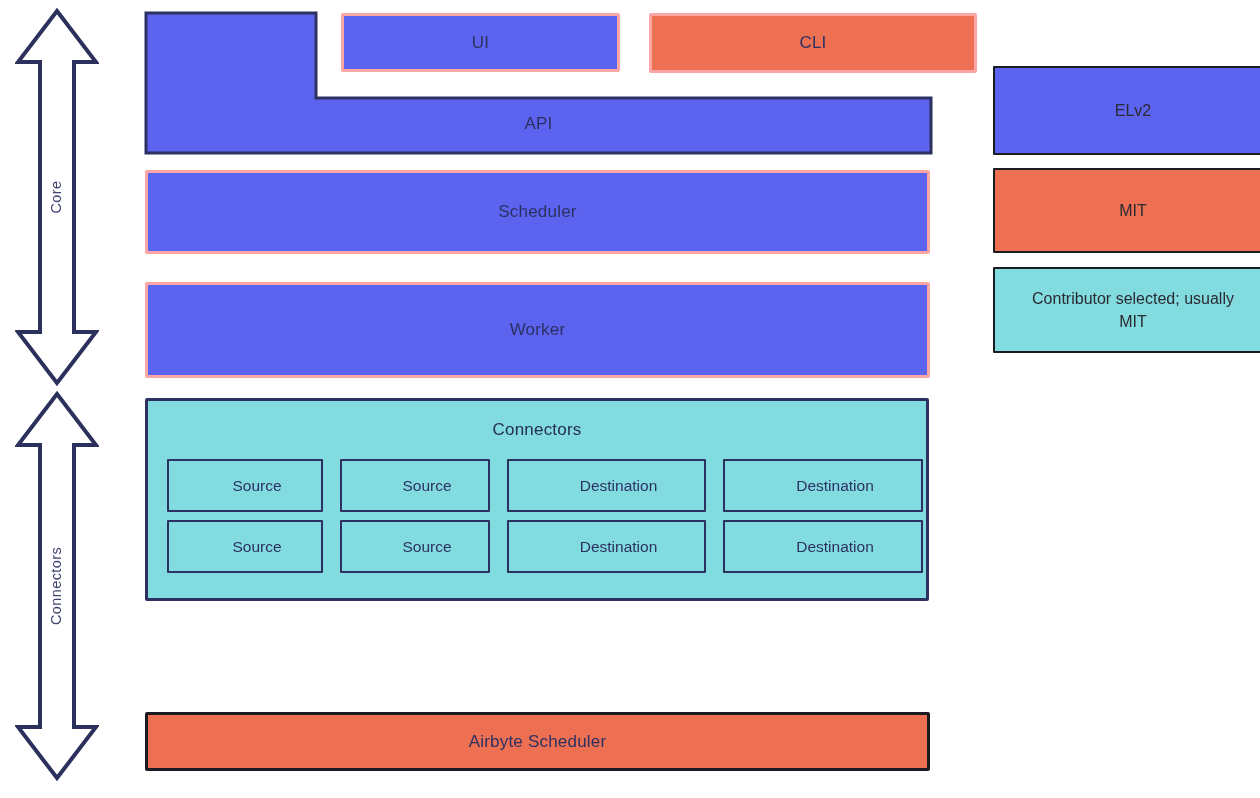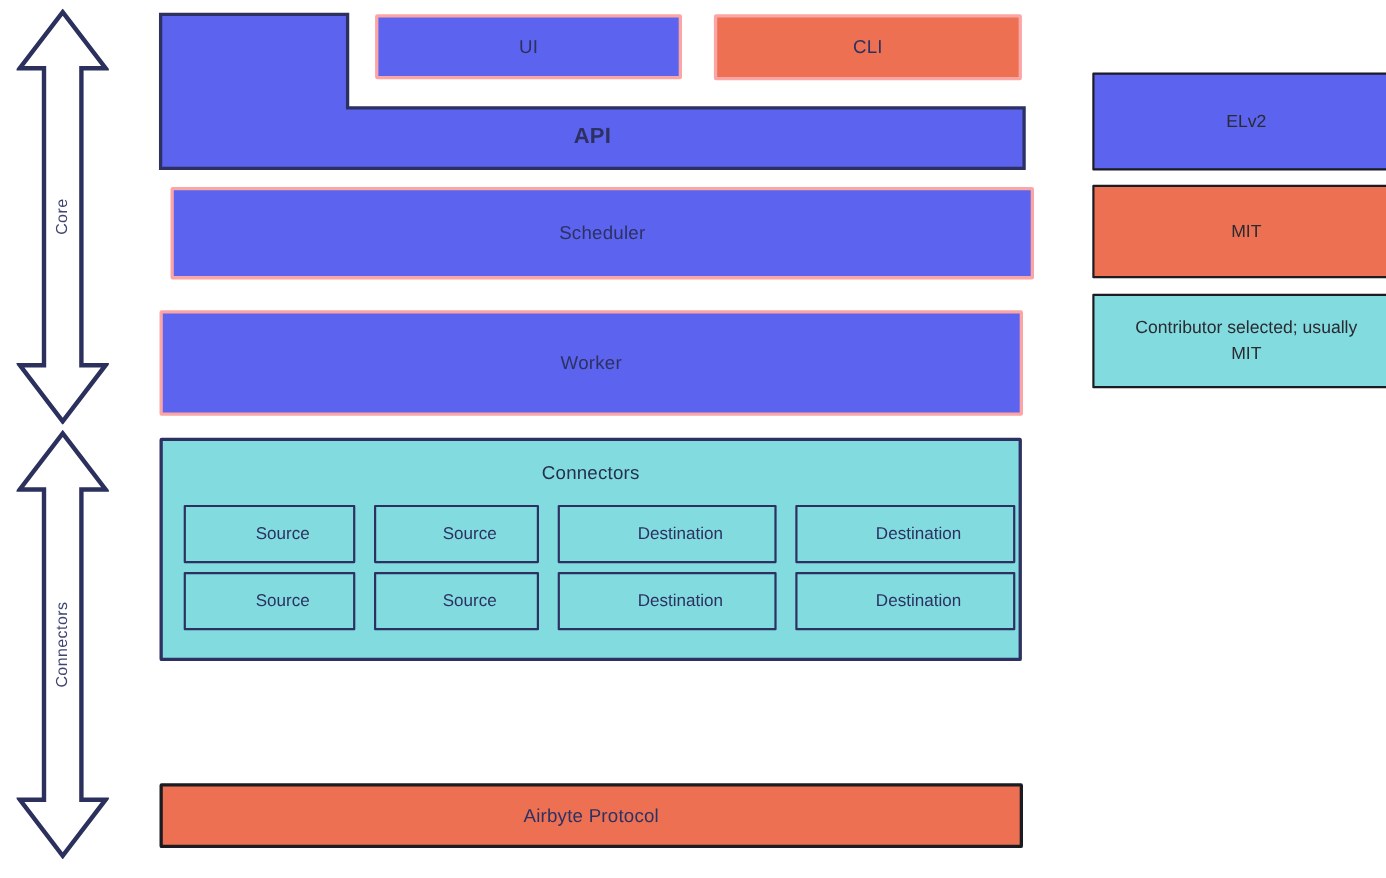--- a/index.html
+++ b/index.html
@@ -32,32 +32,32 @@
     letter-spacing: 0.2px;
     text-align: center;
   }
   .fill-blue   { background: #5c63ee; }
   .fill-orange { background: #ed7053; }
   .fill-teal   { background: #82dbdf; }
   .border-black { border-color: #1b1b22; }
 
   
   .box-ui  { left: 341px; top: 13px;  width: 279px; height: 59px; }
-  .box-cli { left: 649px; top: 13px;  width: 280px; height: 60px; }
+  .box-cli { left: 649px; top: 13px;  width: 328px; height: 60px; }
 
   
   .api-svg { left: 144px; top: 11px; width: 789px; height: 144px; }
   .api-label {
     left: 144px; top: 99px; width: 789px; height: 50px;
     display: flex; align-items: center; justify-content: center;
-    color: #2c3162; font-size: 20px; font-weight: 700; letter-spacing: 0.2px;
+    color: #2c3162; font-size: 17px; font-weight: 400; letter-spacing: 0.2px;
   }
 
   
-  .box-scheduler { left: 155px; top: 170px; width: 785px; height: 84px; }
+  .box-scheduler { left: 145px; top: 170px; width: 785px; height: 84px; }
   .box-worker    { left: 145px; top: 282px; width: 785px; height: 96px; text-align: center; }
 
   
   .box-connectors {
     left: 145px; top: 398px; width: 784px; height: 203px;
     position: absolute; box-sizing: border-box;
     border: 3px solid #2c3162; border-radius: 2px;
     background: #82dbdf;
   }
   .connectors-title {
@@ -143,19 +143,19 @@
       <div class="cell">Source</div>
       <div class="cell">Destination</div>
       <div class="cell">Destination</div>
       <div class="cell">Source</div>
       <div class="cell">Source</div>
       <div class="cell">Destination</div>
       <div class="cell">Destination</div>
     </div>
   </div>
 
-  <div class="box fill-orange border-black box-protocol">Airbyte Protocol</div>
+  <div class="box fill-orange border-black box-protocol">Airbyte Scheduler</div>
 
   <div class="legend-box legend-elv2 fill-blue">ELv2</div>
   <div class="legend-box legend-mit fill-orange">MIT</div>
   <div class="legend-box legend-contrib fill-teal">Contributor selected; usually MIT</div>
 
 </div>
 
 </body></html>

